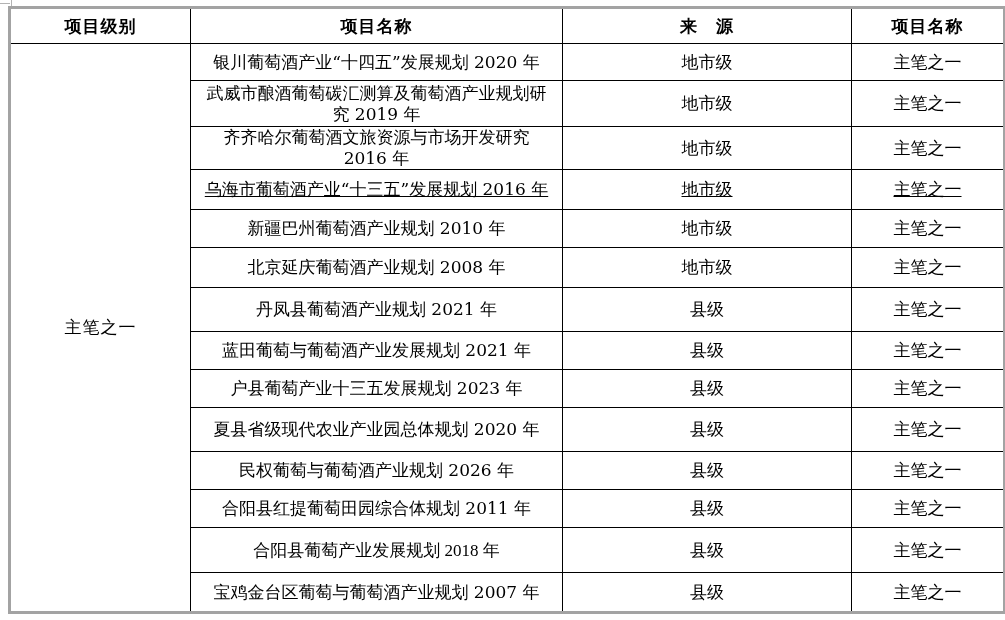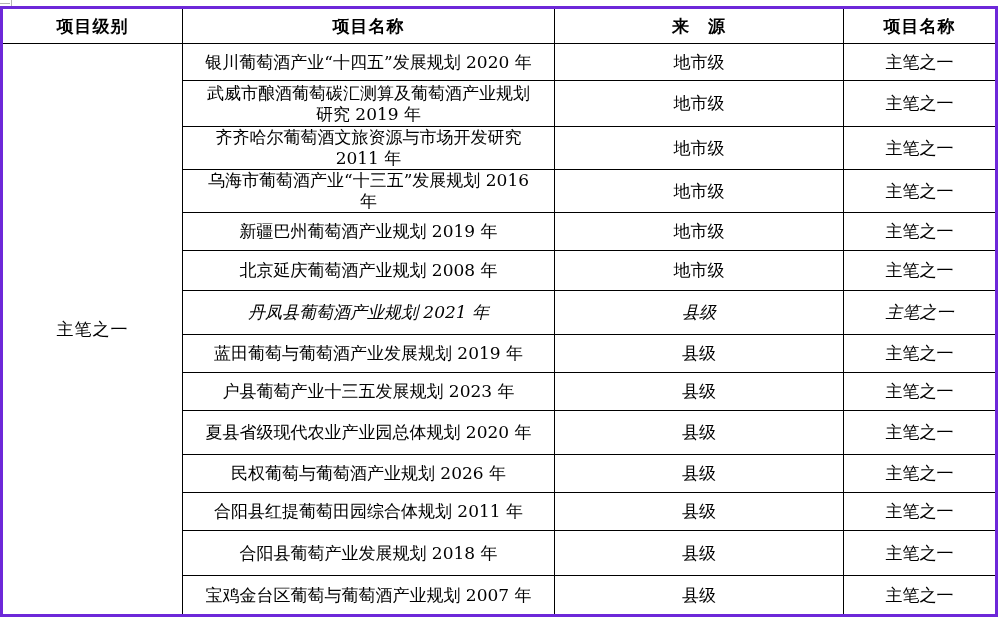--- a/index.html
+++ b/index.html
@@ -31,55 +31,55 @@
   .corner-mark-h {
     position: absolute;
     left: 0;
     top: 3px;
     width: 10px;
     height: 1px;
     background: #b3b3b3;
   }
   table.projects {
     position: absolute;
-    left: 0;
+    left: 8px;
     top: 6px;
     width: 995px;
     border-collapse: collapse;
     table-layout: fixed;
-    border: 3px solid #6d28d9;
+    border: 3px solid #a3a3a3;
   }
   .projects th,
   .projects td {
     border: 1px solid #000000;
     text-align: center;
     vertical-align: middle;
     font-size: 17px;
     line-height: 21px;
     padding: 0 6px;
     overflow: hidden;
   }
   .projects thead tr { height: 36px; }
   .projects th { font-weight: bold; letter-spacing: 1px; }
-  .projects td.col-name { padding: 0 20px; }
+  .projects td.col-name { padding: 0 12px; }
   .projects td.level-cell { letter-spacing: 1px; }
 
   .projects tbody tr:nth-child(1)  { height: 37px; }
   .projects tbody tr:nth-child(2)  { height: 46px; margin-top: 44px; }
   .projects tbody tr:nth-child(3)  { height: 43px; }
-  .projects tbody tr:nth-child(4)  { height: 40px; }
+  .projects tbody tr:nth-child(4)  { height: 40px; text-decoration: underline; }
   .projects tbody tr:nth-child(5)  { height: 38px; }
   .projects tbody tr:nth-child(6)  { height: 40px; }
-  .projects tbody tr:nth-child(7)  { height: 44px; font-style: italic; }
+  .projects tbody tr:nth-child(7)  { height: 44px; }
   .projects tbody tr:nth-child(8)  { height: 38px; }
   .projects tbody tr:nth-child(9)  { height: 38px; }
   .projects tbody tr:nth-child(10) { height: 44px; }
   .projects tbody tr:nth-child(11) { height: 38px; }
   .projects tbody tr:nth-child(12) { height: 38px; }
-  .projects tbody tr:nth-child(13) { height: 45px; }
+  .projects tbody tr:nth-child(13) { height: 45px; font-family: Liberation Serif, serif; }
   .projects tbody tr:nth-child(14) { height: 40px; }
 </style>
 </head>
 <body>
 
 <div class="page">
   <div class="corner-mark-v"></div>
   <div class="corner-mark-h"></div>
 
   <table class="projects">
@@ -103,46 +103,46 @@
           <td class="col-name">银川葡萄酒产业“十四五”发展规划 2020 年</td>
           <td class="col-source">地市级</td>
           <td class="col-rank">主笔之一</td>
         </tr>
         <tr>
           <td class="col-name">武威市酿酒葡萄碳汇测算及葡萄酒产业规划研究 2019 年</td>
           <td class="col-source">地市级</td>
           <td class="col-rank">主笔之一</td>
         </tr>
         <tr>
-          <td class="col-name">齐齐哈尔葡萄酒文旅资源与市场开发研究 2011 年</td>
+          <td class="col-name">齐齐哈尔葡萄酒文旅资源与市场开发研究 2016 年</td>
           <td class="col-source">地市级</td>
           <td class="col-rank">主笔之一</td>
         </tr>
         <tr>
           <td class="col-name">乌海市葡萄酒产业“十三五”发展规划 2016 年</td>
           <td class="col-source">地市级</td>
           <td class="col-rank">主笔之一</td>
         </tr>
         <tr>
-          <td class="col-name">新疆巴州葡萄酒产业规划 2019 年</td>
+          <td class="col-name">新疆巴州葡萄酒产业规划 2010 年</td>
           <td class="col-source">地市级</td>
           <td class="col-rank">主笔之一</td>
         </tr>
         <tr>
           <td class="col-name">北京延庆葡萄酒产业规划 2008 年</td>
           <td class="col-source">地市级</td>
           <td class="col-rank">主笔之一</td>
         </tr>
         <tr>
           <td class="col-name">丹凤县葡萄酒产业规划 2021 年</td>
           <td class="col-source">县级</td>
           <td class="col-rank">主笔之一</td>
         </tr>
         <tr>
-          <td class="col-name">蓝田葡萄与葡萄酒产业发展规划 2019 年</td>
+          <td class="col-name">蓝田葡萄与葡萄酒产业发展规划 2021 年</td>
           <td class="col-source">县级</td>
           <td class="col-rank">主笔之一</td>
         </tr>
         <tr>
           <td class="col-name">户县葡萄产业十三五发展规划 2023 年</td>
           <td class="col-source">县级</td>
           <td class="col-rank">主笔之一</td>
         </tr>
         <tr>
           <td class="col-name">夏县省级现代农业产业园总体规划 2020 年</td>

